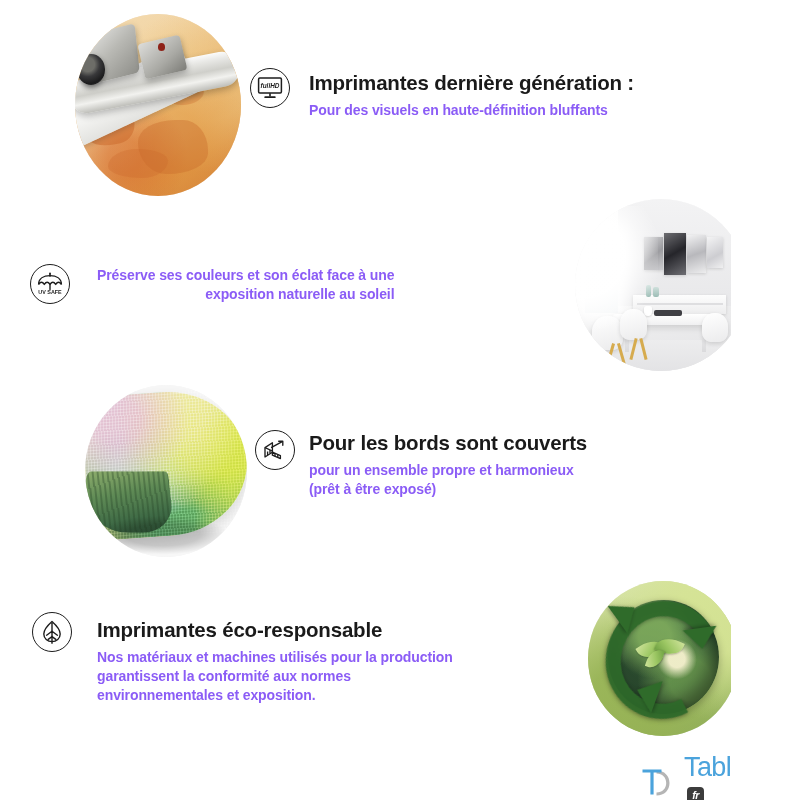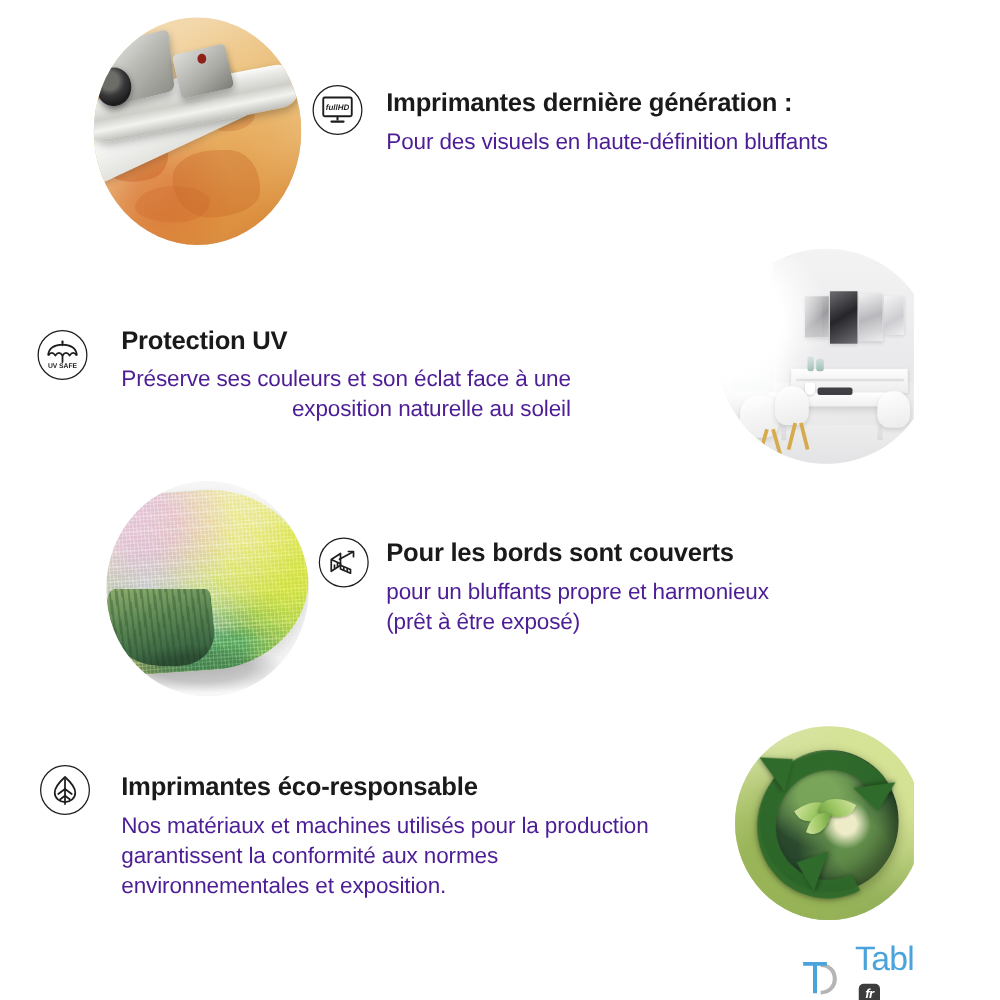--- a/index.html
+++ b/index.html
@@ -24,23 +24,23 @@
 
   .feature-title {
     font-size:20.5px;
     font-weight:bold;
     color:#1a1a1a;
     letter-spacing:-0.2px;
     line-height:1.22;
     white-space:nowrap;
   }
   .feature-desc {
-    font-size:18px;
-    font-weight:400;
-    color:#4c1d95;
+    font-size:14px;
+    font-weight:700;
+    color:#8b5cf6;
     line-height:1.34;
     letter-spacing:-0.1px;
   }
   .feature-desc span { display:block; white-space:nowrap; }
 
   
   .icon-badge {
     position:absolute;
     width:40px; height:40px;
     border:1.6px solid #1d1d1d;
@@ -349,21 +349,20 @@
       <circle cx="14" cy="2.4" r="0.95" fill="#1d1d1d" stroke="none"></circle>
       <path d="M2.6 13.4 C2.6 7.4 7.8 4.6 14 4.6 C20.2 4.6 25.4 7.4 25.4 13.4" stroke-linejoin="round"></path>
       <path d="M2.6 13.4 C4.5 10.6 6.4 10.6 8.3 13.4 C10.2 10.6 12.1 10.6 14 13.4
                C15.9 10.6 17.8 10.6 19.7 13.4 C21.6 10.6 23.5 10.6 25.4 13.4" stroke-linejoin="round"></path>
       <path d="M14 13.4 L14 18.6" stroke-linecap="round"></path>
       <text x="14" y="23.4" font-family="'Liberation Sans', sans-serif" font-size="5.4" font-weight="bold" fill="#1d1d1d" stroke="none" text-anchor="middle">UV SAFE</text>
     </svg>
   </div>
 
   <div class="feature-text" style="left:97px; top:260px;">
-    <div class="feature-title">Protection UV</div>
     <div class="feature-desc" style="margin-top:6px;text-align:right;">
       <span>Préserve ses couleurs et son éclat face à une</span>
       <span>exposition naturelle au soleil</span>
     </div>
   </div>
 
   <div class="photo-circle" style="left:575px; top:199px; width:172px; height:172px;">
     <div class="p2-base"></div>
     <div class="p2-wall"></div>
     <div class="p2-window"></div>
@@ -408,21 +407,21 @@
       <path d="M5.6 16.9 L5.6 13.6 M8 15.4 L8 12.1"></path>
       <path d="M13 15.6 L13 18.6 M15.8 16.7 L15.8 19.6"></path>
       <path d="M9.6 9.4 L20.2 3.6" stroke-linecap="round"></path>
       <path d="M16.7 3.2 L20.8 3.2 L20.8 7.3" stroke-linecap="round"></path>
     </svg>
   </div>
 
   <div class="feature-text" style="left:309px; top:430px;">
     <div class="feature-title">Pour les bords sont couverts</div>
     <div class="feature-desc" style="margin-top:6px;">
-      <span>pour un bluffants propre et harmonieux</span>
+      <span>pour un ensemble propre et harmonieux</span>
       <span>(prêt à être exposé)</span>
     </div>
   </div>
 
   <div class="icon-badge" style="left:32px; top:612px;">
     <svg width="24" height="26" viewBox="0 0 24 26" fill="none" stroke="#1d1d1d" stroke-width="1.4" stroke-linejoin="round">
       <path d="M12 2.6 C17.6 7.6 20.2 11.4 20.2 15.1 C20.2 19.4 16.5 22.6 12 22.6
                C7.5 22.6 3.8 19.4 3.8 15.1 C3.8 11.4 6.4 7.6 12 2.6 Z"></path>
       <path d="M12 4.2 L12 24.2" stroke-linecap="round"></path>
       <path d="M12 12.2 L6.6 16.2 M12 12.2 L17.4 16.2" stroke-linecap="round"></path>

